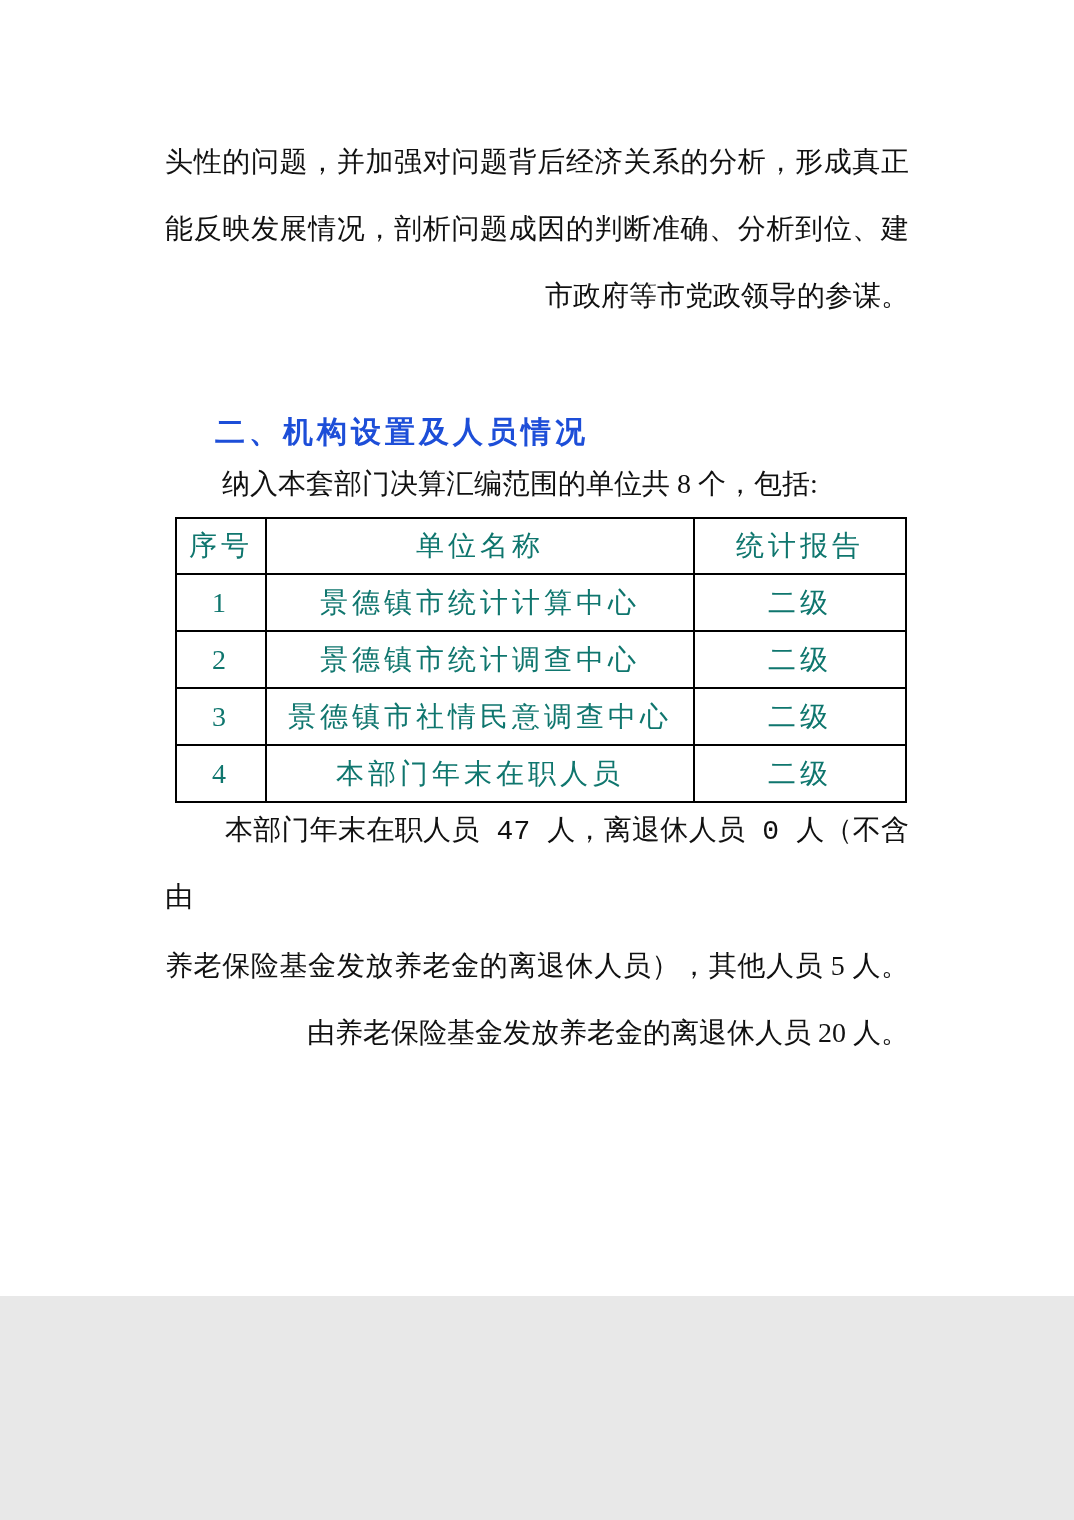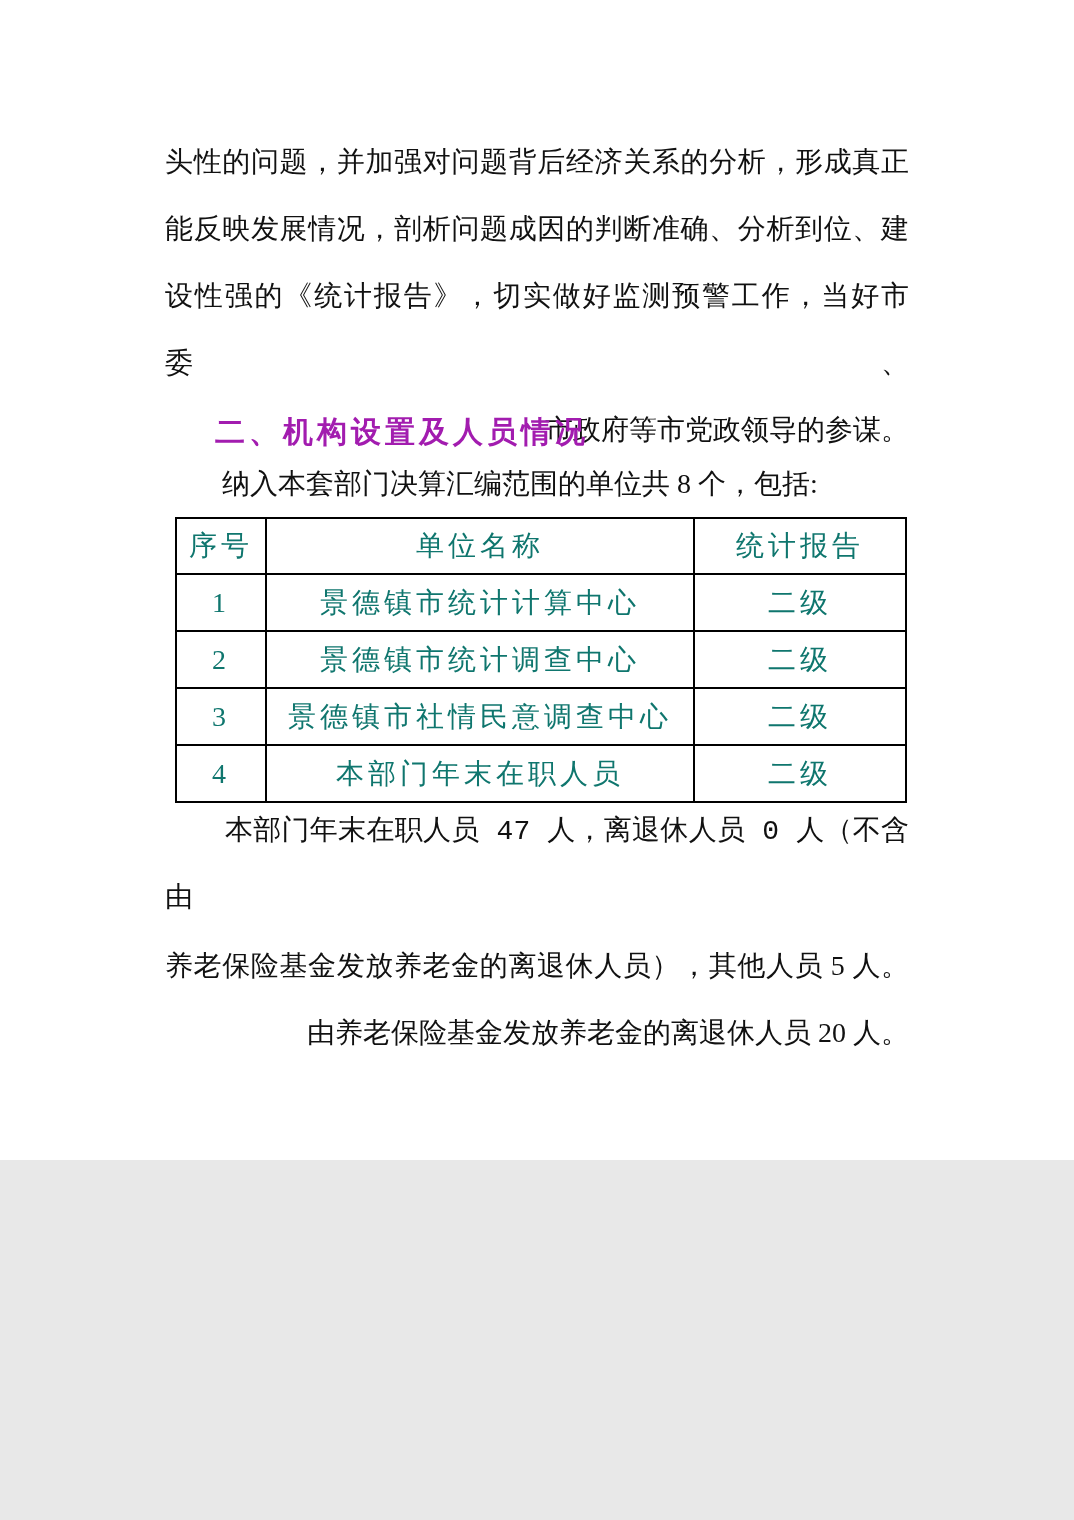--- a/index.html
+++ b/index.html
@@ -3,21 +3,21 @@
 <meta charset="utf-8">
 <style>
   html, body {
     margin: 0;
     padding: 0;
     background: #e8e8e8;
   }
   .page {
     position: relative;
     width: 1074px;
-    height: 1160px;
+    height: 1296px;
     background: #ffffff;
     color: #111111;
     font-family: "Liberation Serif", serif;
     overflow: hidden;
   }
   .para {
     position: absolute;
     left: 165px;
     width: 744px;
     font-size: 28px;
@@ -44,21 +44,21 @@
     left: 165px;
     top: 410px;
     width: 744px;
     margin: 0;
     font-family: "Liberation Sans", sans-serif;
     font-weight: bold;
     font-size: 30px;
     line-height: 44px;
     letter-spacing: 4px;
     text-indent: 50px;
-    color: #a21caf;
+    color: #1d4ed8;
   }
   .intro {
     position: absolute;
     left: 165px;
     top: 450px;
     width: 744px;
     font-size: 28px;
     line-height: 67px;
     text-indent: 57px;
     color: #111111;
@@ -97,21 +97,20 @@
   }
 </style>
 </head>
 <body>
 
 <div class="page">
 
   <div class="para para-top">
       <div class="line">头性的问题，并加强对问题背后经济关系的分析，形成真正</div>
       <div class="line">能反映发展情况，剖析问题成因的判断准确、分析到位、建</div>
-      <div class="line">设性强的《统计报告》，切实做好监测预警工作，当好市委、</div>
       <div class="line last">市政府等市党政领导的参谋。</div>
     </div>
 
   <h2 class="heading">二、机构设置及人员情况</h2>
 
   <div class="intro">纳入本套部门决算汇编范围的单位共 8 个，包括:</div>
 
   <table class="units-table">
     <colgroup>
       <col style="width:90px">

